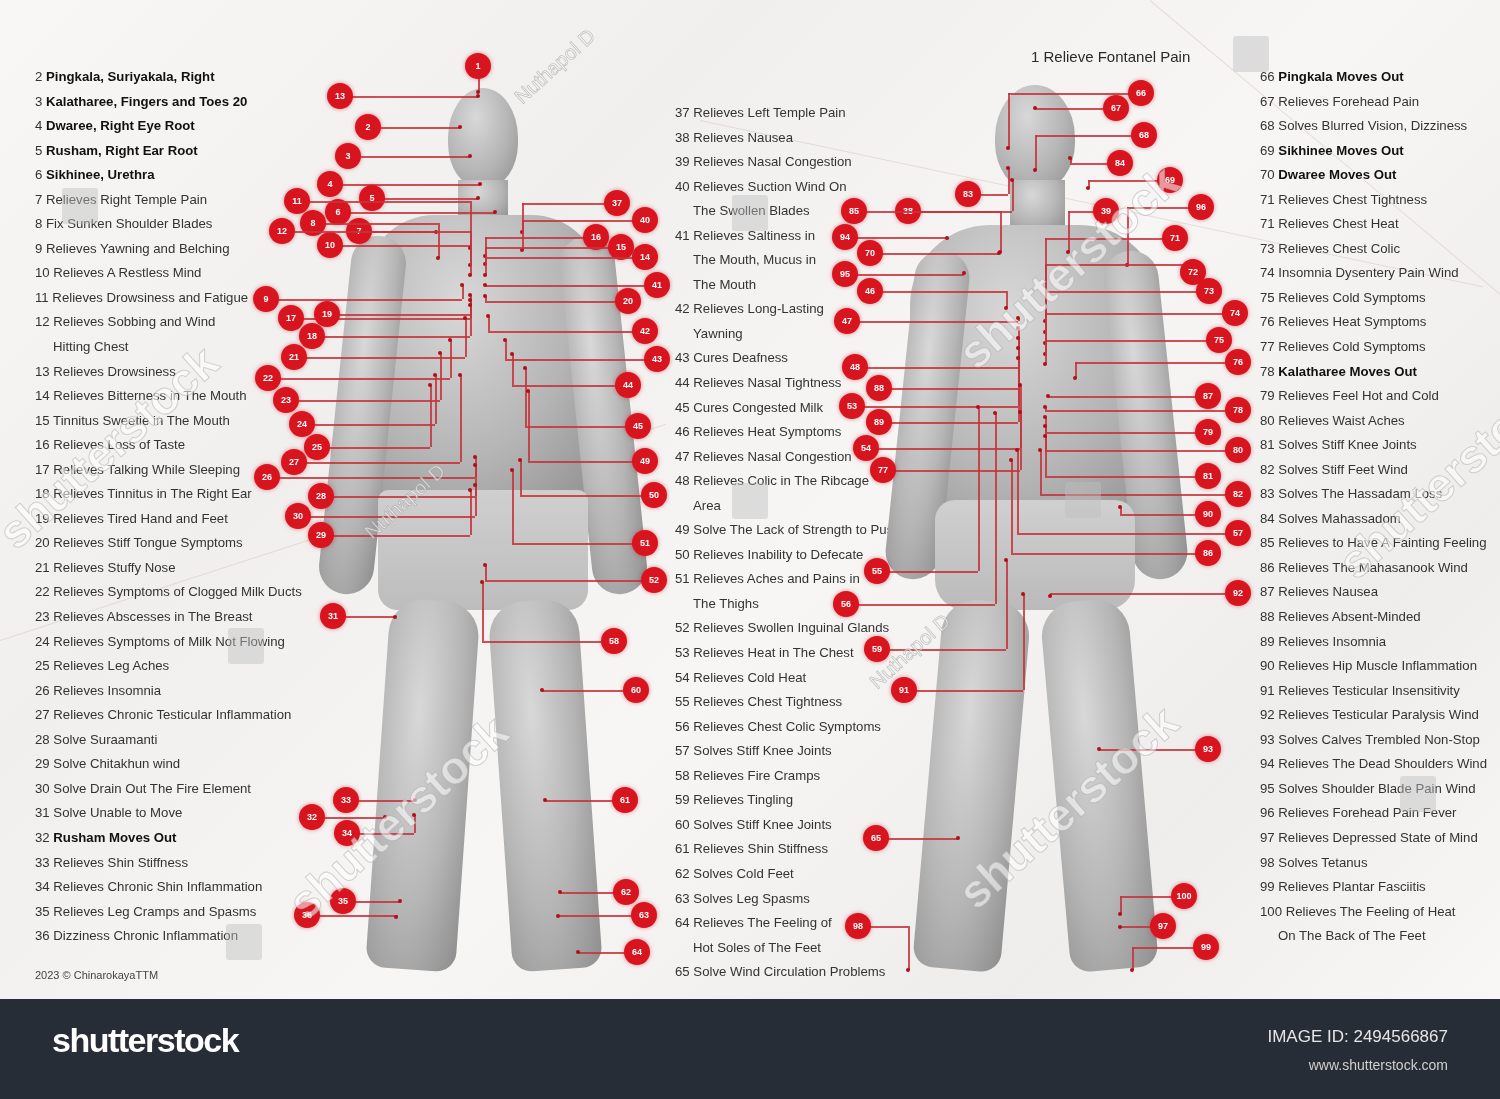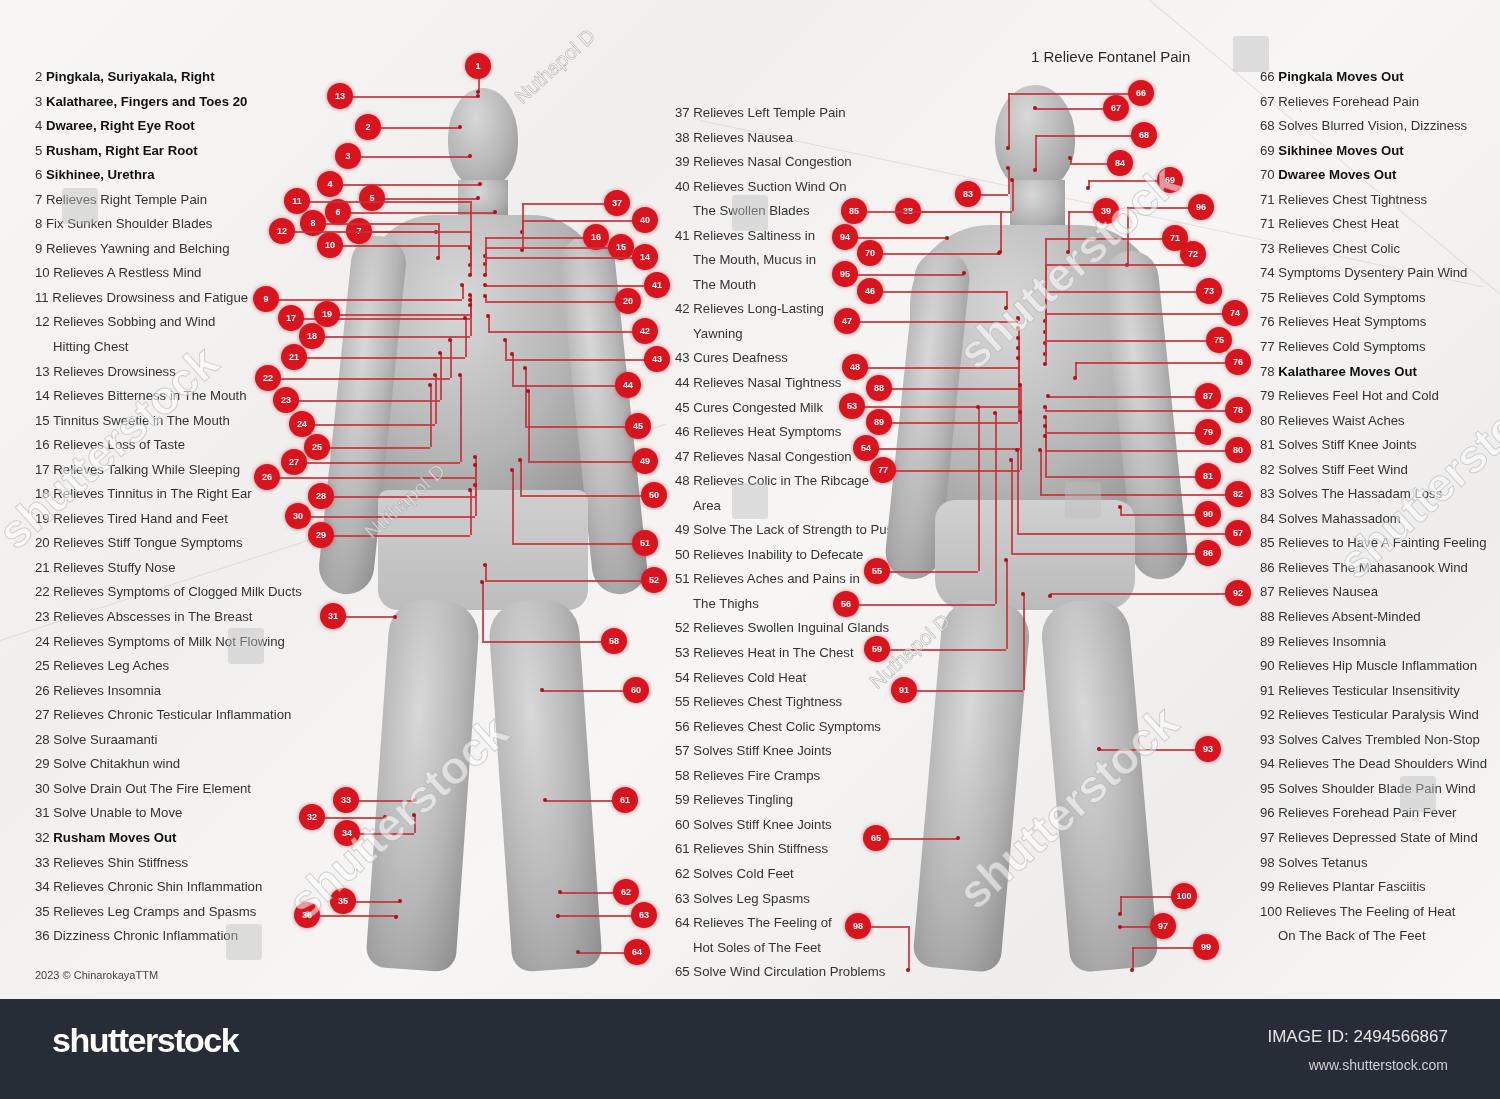--- a/index.html
+++ b/index.html
@@ -117,21 +117,21 @@
     </div>
   <div class="col" id="col-right" style="left:1260px;top:65px;">
       <div class="row"><span>66 </span><b>Pingkala Moves Out</b></div>
       <div class="row"><span>67 </span><span>Relieves Forehead Pain</span></div>
       <div class="row"><span>68 </span><span>Solves Blurred Vision, Dizziness</span></div>
       <div class="row"><span>69 </span><b>Sikhinee Moves Out</b></div>
       <div class="row"><span>70 </span><b>Dwaree Moves Out</b></div>
       <div class="row"><span>71 </span><span>Relieves Chest Tightness</span></div>
       <div class="row"><span>71 </span><span>Relieves Chest Heat</span></div>
       <div class="row"><span>73 </span><span>Relieves Chest Colic</span></div>
-      <div class="row"><span>74 </span><span>Symptoms Dysentery Pain Wind</span></div>
+      <div class="row"><span>74 </span><span>Insomnia Dysentery Pain Wind</span></div>
       <div class="row"><span>75 </span><span>Relieves Cold Symptoms</span></div>
       <div class="row"><span>76 </span><span>Relieves Heat Symptoms</span></div>
       <div class="row"><span>77 </span><span>Relieves Cold Symptoms</span></div>
       <div class="row"><span>78 </span><b>Kalatharee Moves Out</b></div>
       <div class="row"><span>79 </span><span>Relieves Feel Hot and Cold</span></div>
       <div class="row"><span>80 </span><span>Relieves Waist Aches</span></div>
       <div class="row"><span>81 </span><span>Solves Stiff Knee Joints</span></div>
       <div class="row"><span>82 </span><span>Solves Stiff Feet Wind</span></div>
       <div class="row"><span>83 </span><span>Solves The Hassadam Loss</span></div>
       <div class="row"><span>84 </span><span>Solves Mahassadom</span></div>
@@ -420,21 +420,21 @@
         <div class="lead" style="left: 845px; top: 274px; width: 119px;"></div>
         <div class="dot" style="left: 962px; top: 271px;"></div>
         <div class="marker" style="left: 832px; top: 261px;">95</div>
         <div class="lead" style="left: 1045px; top: 238px; width: 130px;"></div>
         <div class="lead-v" style="left: 1045px; top: 238px; height: 83px;"></div>
         <div class="dot" style="left: 1043px; top: 319px;"></div>
         <div class="marker" style="left: 1162px; top: 225px;">71</div>
         <div class="lead" style="left: 1045px; top: 264px; width: 148px;"></div>
         <div class="lead-v" style="left: 1045px; top: 264px; height: 68px;"></div>
         <div class="dot" style="left: 1043px; top: 330px;"></div>
-        <div class="marker" style="left: 1180px; top: 241px;">72</div>
+        <div class="marker" style="left: 1180px; top: 259px;">72</div>
         <div class="lead" style="left: 870px; top: 291px; width: 136px;"></div>
         <div class="lead-v" style="left: 1006px; top: 291px; height: 17px;"></div>
         <div class="dot" style="left: 1004px; top: 306px;"></div>
         <div class="marker" style="left: 857px; top: 278px;">46</div>
         <div class="lead" style="left: 1045px; top: 291px; width: 164px;"></div>
         <div class="lead-v" style="left: 1045px; top: 291px; height: 52px;"></div>
         <div class="dot" style="left: 1043px; top: 341px;"></div>
         <div class="marker" style="left: 1196px; top: 278px;">73</div>
         <div class="lead" style="left: 847px; top: 321px; width: 171px;"></div>
         <div class="lead-v" style="left: 1018px; top: 318px; height: 3px;"></div>

